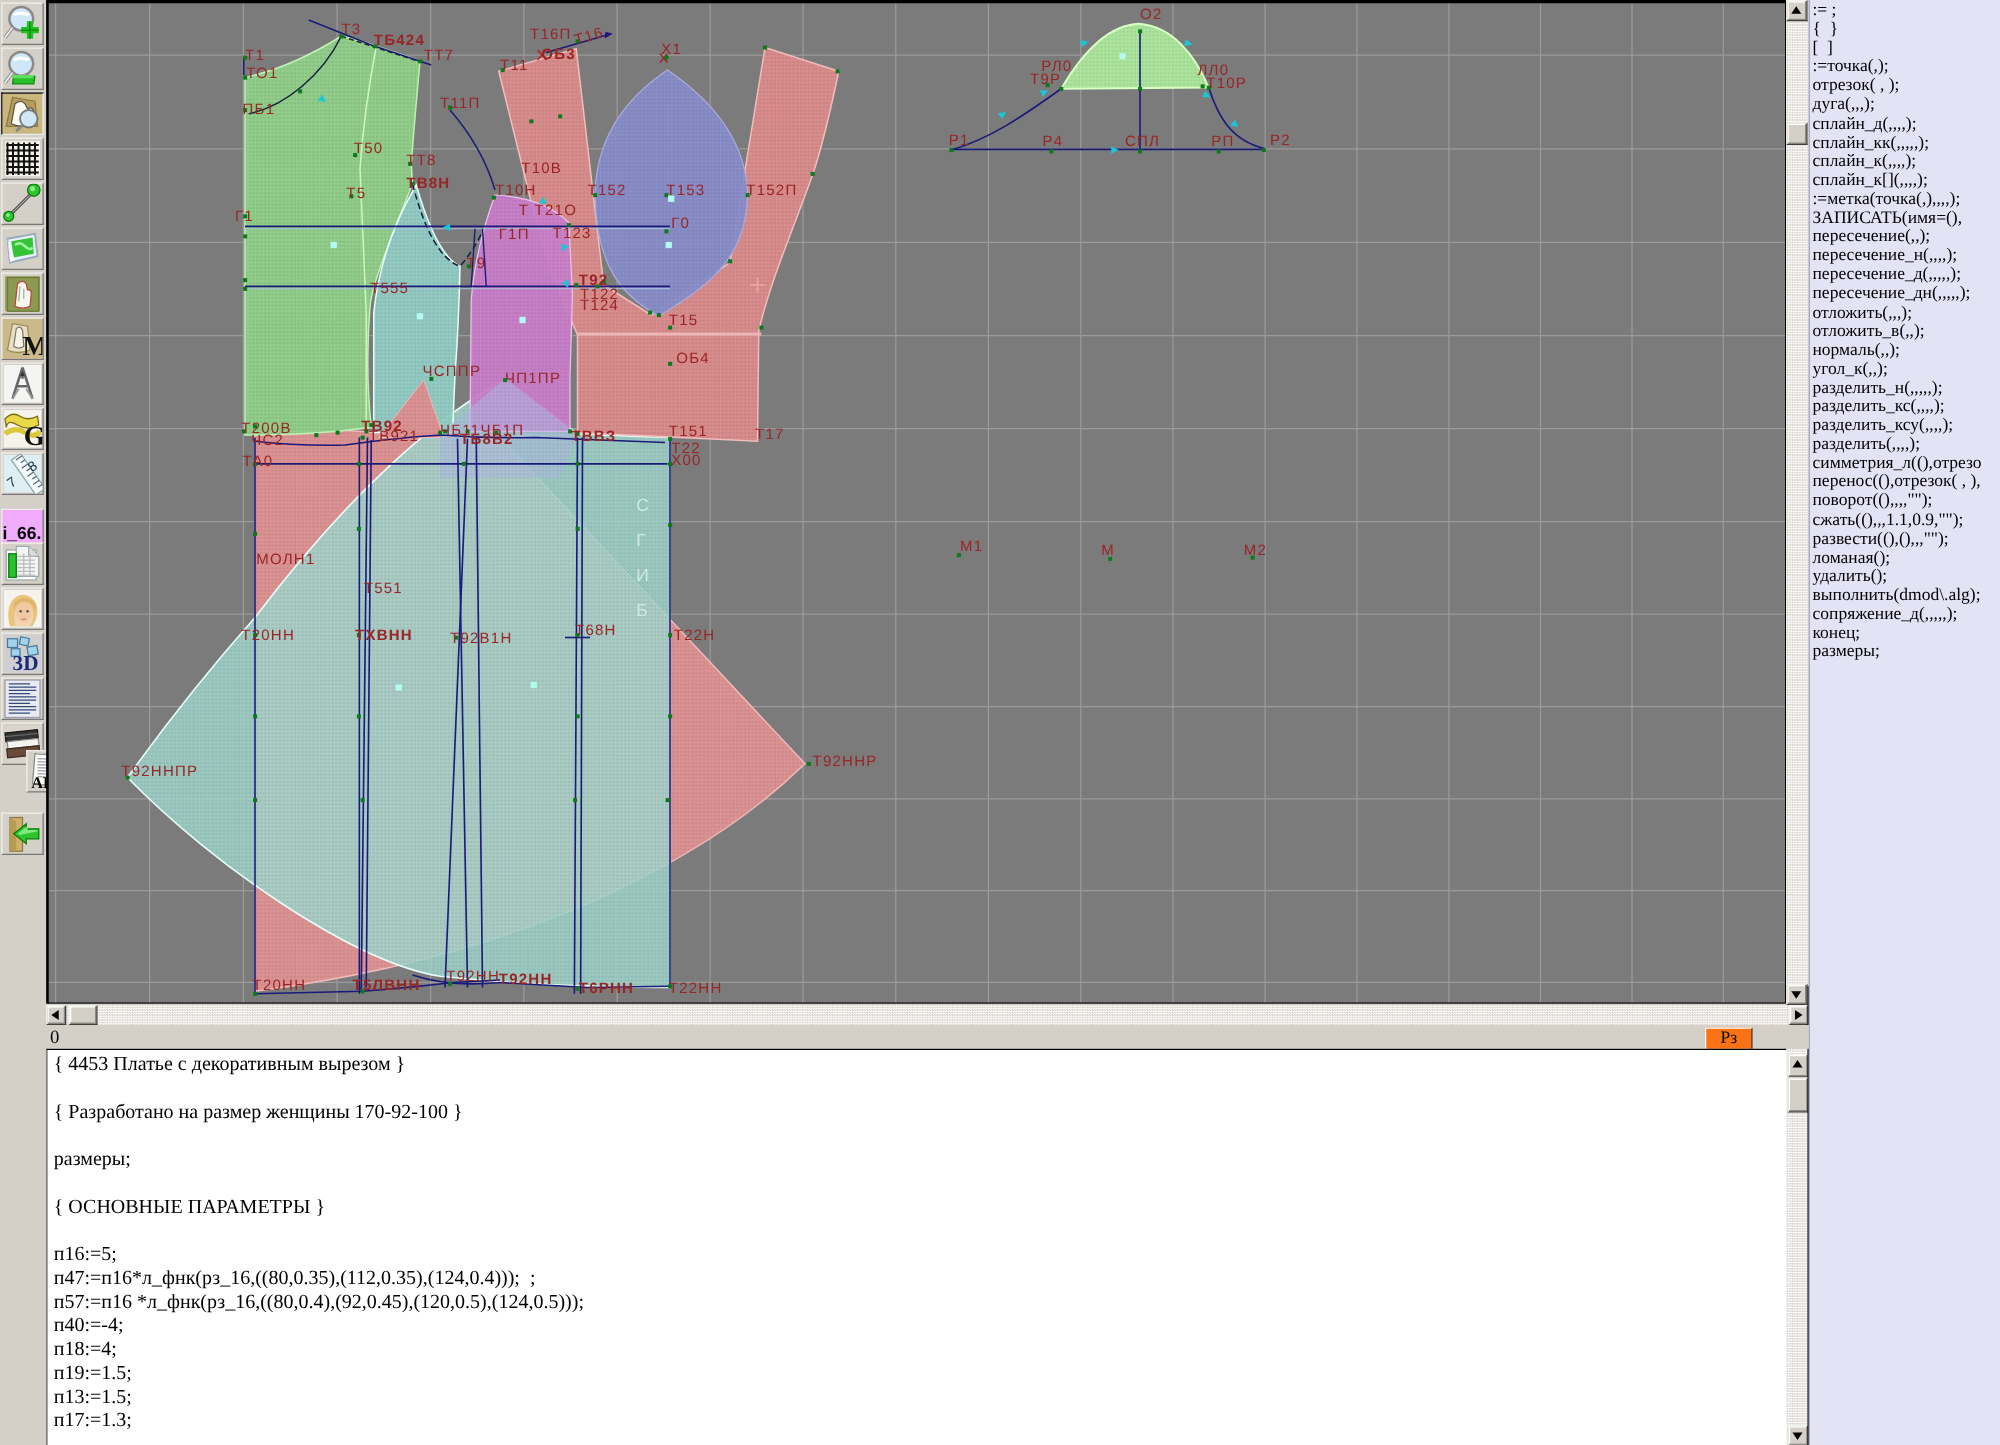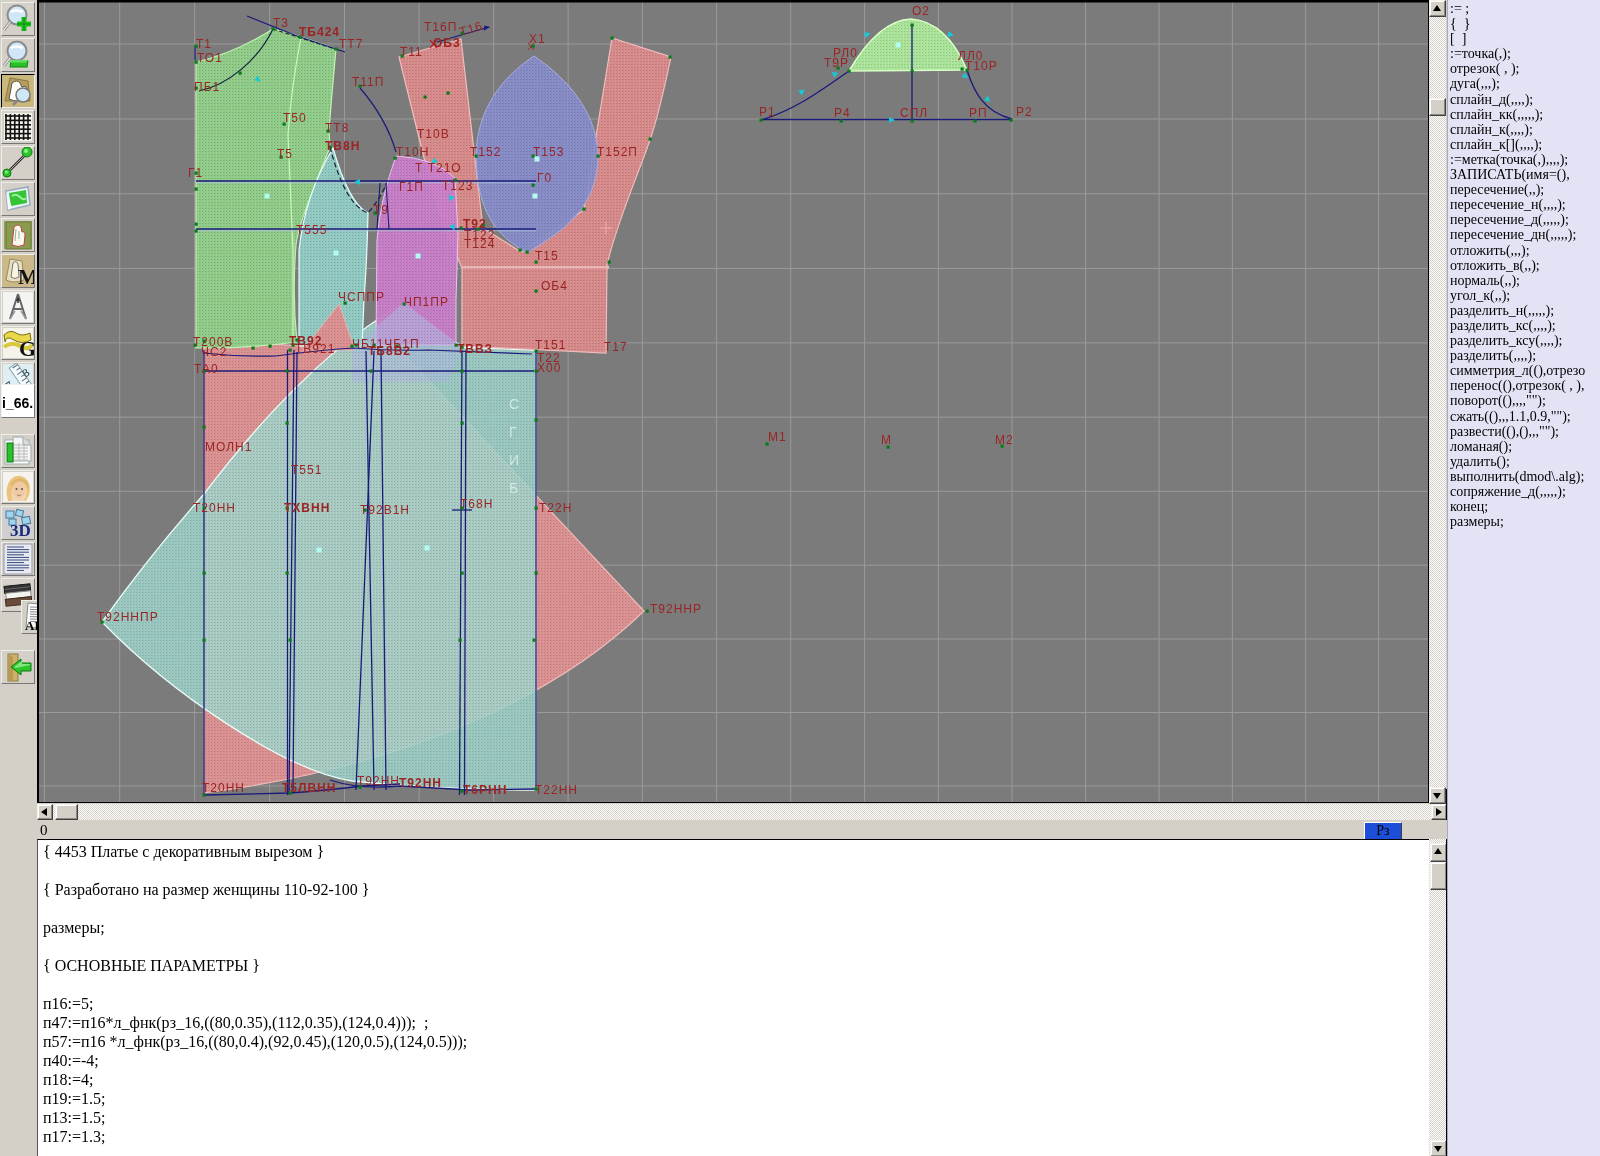--- a/index.html
+++ b/index.html
@@ -6,21 +6,21 @@
 .btn{position:absolute;left:1px;width:32px;height:32px;background:#d4d0c8;border:1px solid;border-color:#efefe9 #777 #777 #efefe9}
 .btn svg{display:block}
 .btn.dn{border-color:#000 #eee #eee #000;background:#cac6bc}
 .sbtrack{background:#fff;background-image:conic-gradient(#d4d0c8 25%,#fff 0 50%,#d4d0c8 0 75%,#fff 0);background-size:2px 2px}
 .sbtn{position:absolute;background:#d4d0c8;border:1px solid;border-color:#f4f2ee #404040 #404040 #f4f2ee;box-shadow:inset -1px -1px 0 #8a8a84,inset 1px 1px 0 #fff}
 .thumb{position:absolute;background:#d4d0c8;border:1px solid;border-color:#f4f2ee #404040 #404040 #f4f2ee;box-shadow:inset -1px -1px 0 #8a8a84,inset 1px 1px 0 #fff}
 .tri{position:absolute;width:0;height:0}
 #rpanel{left:1447px;top:0;width:153px;height:1156px;background:#e3e3f5;border-left:1px solid #aab;font-family:"Liberation Serif",serif;font-size:14px;line-height:15.1px;color:#000;white-space:pre;overflow:hidden;padding:1px 0 0 2px;box-sizing:border-box}
 #editor{left:37px;top:839px;width:1392px;height:317px;background:#fff;border-top:1px solid #000;border-left:1px solid #555;font-family:"Liberation Serif",serif;font-size:16px;line-height:19px;color:#000;white-space:pre;padding:2px 0 0 5px;box-sizing:border-box;overflow:hidden}
 #status{left:37px;top:820px;width:1563px;height:19px;background:#d4d0c8;font-family:"Liberation Serif",serif;font-size:15px}
-.pbtn{position:absolute;top:2px;height:17px;background:#1d4ed8;border:1px solid;border-color:#fff #404040 #404040 #fff;font-family:"Liberation Serif",serif;font-size:14px;text-align:center;line-height:16px}
+.pbtn{position:absolute;top:2px;height:17px;background:#f97316;border:1px solid;border-color:#fff #404040 #404040 #fff;font-family:"Liberation Serif",serif;font-size:14px;text-align:center;line-height:16px}
 </style></head><body>
 <div id="toolbar" class="abs" style="left:0;top:0;width:36px;height:1156px;background:#d4d0c8">
     <div class="btn" style="top:2px;">
       <svg width="32" height="32" viewBox="0 0 32 32">
         <circle cx="15" cy="12" r="9.5" fill="#cfe7f7" stroke="#8a8a8a" stroke-width="2"></circle>
         <path d="M9 9 Q14 6 21 9" stroke="#fff" stroke-width="2.5" fill="none"></path>
         <line x1="8" y1="19" x2="2" y2="27" stroke="#9a9a9a" stroke-width="3"></line>
         <line x1="8" y1="19" x2="2" y2="27" stroke="#fff" stroke-width="1"></line>
         <g stroke="#1fbf1f" stroke-width="5">
           <line x1="22" y1="14" x2="22" y2="28"></line>
@@ -132,21 +132,21 @@
             <line x1="20" y1="8" x2="20" y2="14"></line>
             <line x1="24" y1="8" x2="24" y2="12"></line>
             <line x1="28" y1="8" x2="28" y2="14"></line>
             <line x1="32" y1="8" x2="32" y2="12"></line>
           </g>
         </g>
         <text x="4" y="26" font-size="11" fill="#234" transform="rotate(-35 8 22)">7</text>
         <text x="22" y="14" font-size="11" fill="#234" transform="rotate(-35 24 12)">8</text>
       </svg>
     </div>
-    <div class="btn" style="top:384px;background:#ffffff;">
+    <div class="btn" style="top:407px;background:#f0abfc;">
       <svg width="32" height="32" viewBox="0 0 32 32">
         <text x="0" y="23" font-family="Liberation Sans,sans-serif" font-size="14" font-weight="bold" fill="#000">i_66.</text>
       </svg>
     </div>
     <div class="btn" style="top:434px;">
       <svg width="32" height="32" viewBox="0 0 32 32">
         <rect x="3" y="5" width="24" height="24" fill="#fff" stroke="#9aa"></rect>
         <path d="M21 2 L29 10 L29 26 L11 26 L11 2 Z" fill="#f4f4f4" stroke="#9aa"></path>
         <path d="M21 2 L21 10 L29 10" fill="#ddd" stroke="#9aa"></path>
         <rect x="5" y="8" width="6" height="19" fill="#2dbf2d" stroke="#0a7a0a"></rect>
@@ -617,21 +617,21 @@
     <div class="tri" style="left:3px;top:5px;border-left:4px solid transparent;border-right:4px solid transparent;border-top:6px solid #000"></div>
   </div>
 <div class="abs" style="left:1446px;top:789px;width:2px;height:367px;background:#000"></div>
 <div class="abs" id="status">
     <span style="position:absolute;left:3px;top:2px">0</span>
     <div class="pbtn" style="left:1327px;width:36px">Рз</div>
     <div class="pbtn" style="left:1428px;width:36px">Мд</div>
   </div>
 <div class="abs" id="editor">{ 4453 Платье с декоративным вырезом }
 
-{ Разработано на размер женщины 110-92-100 }
+{ Разработано на размер женщины 170-92-100 }
 
 размеры;
 
 { ОСНОВНЫЕ ПАРАМЕТРЫ }
 
 п16:=5;
 п47:=п16*л_фнк(рз_16,((80,0.35),(112,0.35),(124,0.4)));  ;
 п57:=п16 *л_фнк(рз_16,((80,0.4),(92,0.45),(120,0.5),(124,0.5)));
 п40:=-4;
 п18:=4;

